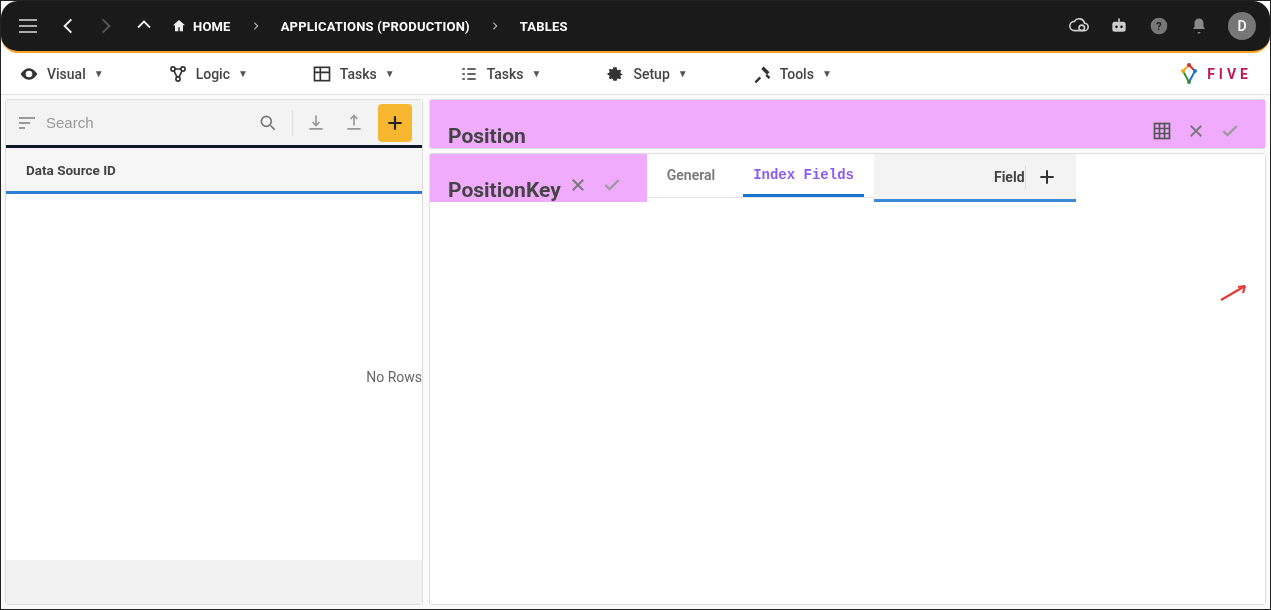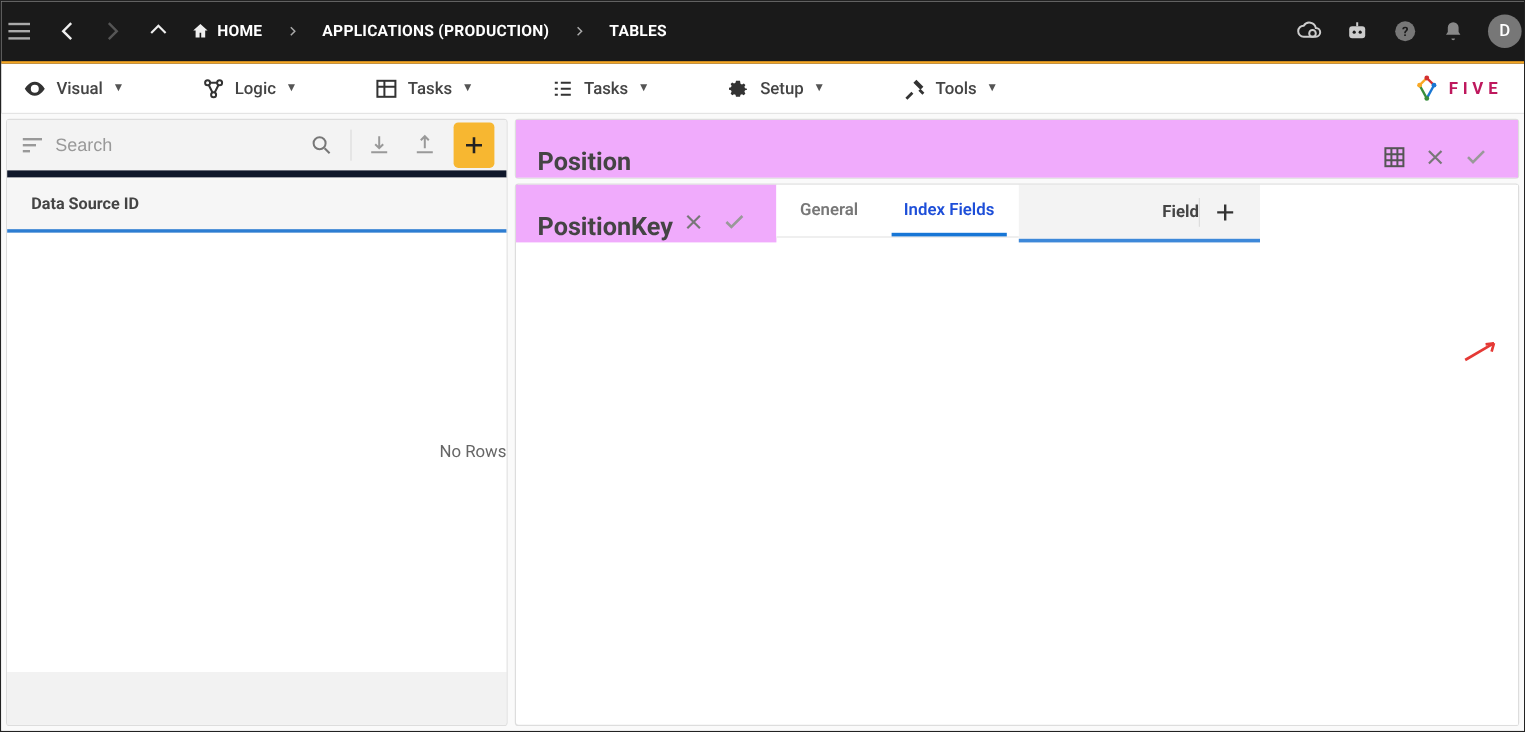--- a/index.html
+++ b/index.html
@@ -13,24 +13,25 @@
     font-size: 14px;
     color: #333;
   }
 
   
   .topbar {
     height: 52px;
     background: #1a1a1a;
     display: flex;
     align-items: center;
-    padding: 0 2px;
+    padding: 0 14px;
     color: #e0e0e0;
     border-bottom: 2px solid #f5a623;
     gap: 8px;
+    border-radius: 17px;
   }
   .topbar .left { display: flex; align-items: center; gap: 16px; flex: 1; }
   .topbar .right { display: flex; align-items: center; gap: 18px; }
   .hamburger { display:flex; flex-direction:column; gap:4px; cursor:pointer; padding:4px; }
   .hamburger span { display:block; width:18px; height:2px; background:#aaa; }
   .nav-icon { width: 22px; height: 22px; display:flex; align-items:center; justify-content:center; color:#ddd; cursor:pointer; }
   .nav-icon.disabled { color:#666; cursor:default; }
   .topbar .breadcrumb { display:flex; align-items:center; gap:20px; font-weight:700; font-size:13px; letter-spacing:0.2px; }
   .topbar .breadcrumb .crumb { color:#fff; display:flex; align-items:center; gap:6px; cursor:pointer;}
   .topbar .breadcrumb .sep { color:#888; }
@@ -65,21 +66,21 @@
     border:1px solid #ddd;
     border-radius:3px;
   }
   .search-row {
     height:48px;
     display:flex;
     align-items:center;
     padding:0 10px;
     gap:8px;
     background:#f3f3f3;
-    border-bottom:6px solid #0f172a;
+    border-bottom:3px solid #0f172a;
   }
   .filter-icon { width:22px; display:flex; flex-direction:column; gap:3px; cursor:pointer; padding:3px;}
   .filter-icon span{display:block;height:2px;background:#999;}
   .filter-icon span:nth-child(1){width:16px;}
   .filter-icon span:nth-child(2){width:11px;}
   .filter-icon span:nth-child(3){width:6px;}
   .search-input { flex:1; border:none; background:transparent; font-size:15px; color:#555; outline:none; }
   .search-input::placeholder{color:#999;}
   .tool-btn { width:34px;height:34px;display:flex;align-items:center;justify-content:center;color:#777;cursor:pointer;border-radius:3px;}
   .add-btn { width:38px;height:38px;background:#f7b731;border-radius:4px;display:flex;align-items:center;justify-content:center;cursor:pointer;}
@@ -141,21 +142,21 @@
     justify-content:space-between;
   }
   .tab {
     padding:11px 10px;
     font-weight:600;
     font-size:14px;
     color:#777;
     cursor:pointer;
     border-bottom:3px solid transparent;
   }
-  .tab.active { color:#1d4ed8; border-bottom-color:#1776d6; }
+  .tab.active { color:#8b5cf6; border-bottom-color:#1776d6;font-family:Liberation Mono, monospace; }
   .field-header {
     height:48px;
     display:flex;
     align-items:center;
     background:#f3f3f3;
     border-bottom:3px solid #3d88d9;
     padding-left:36px;
     position:relative;
   }
   .field-header .label { font-weight:700; font-size:14px; color:#444; margin-left:84px;}

